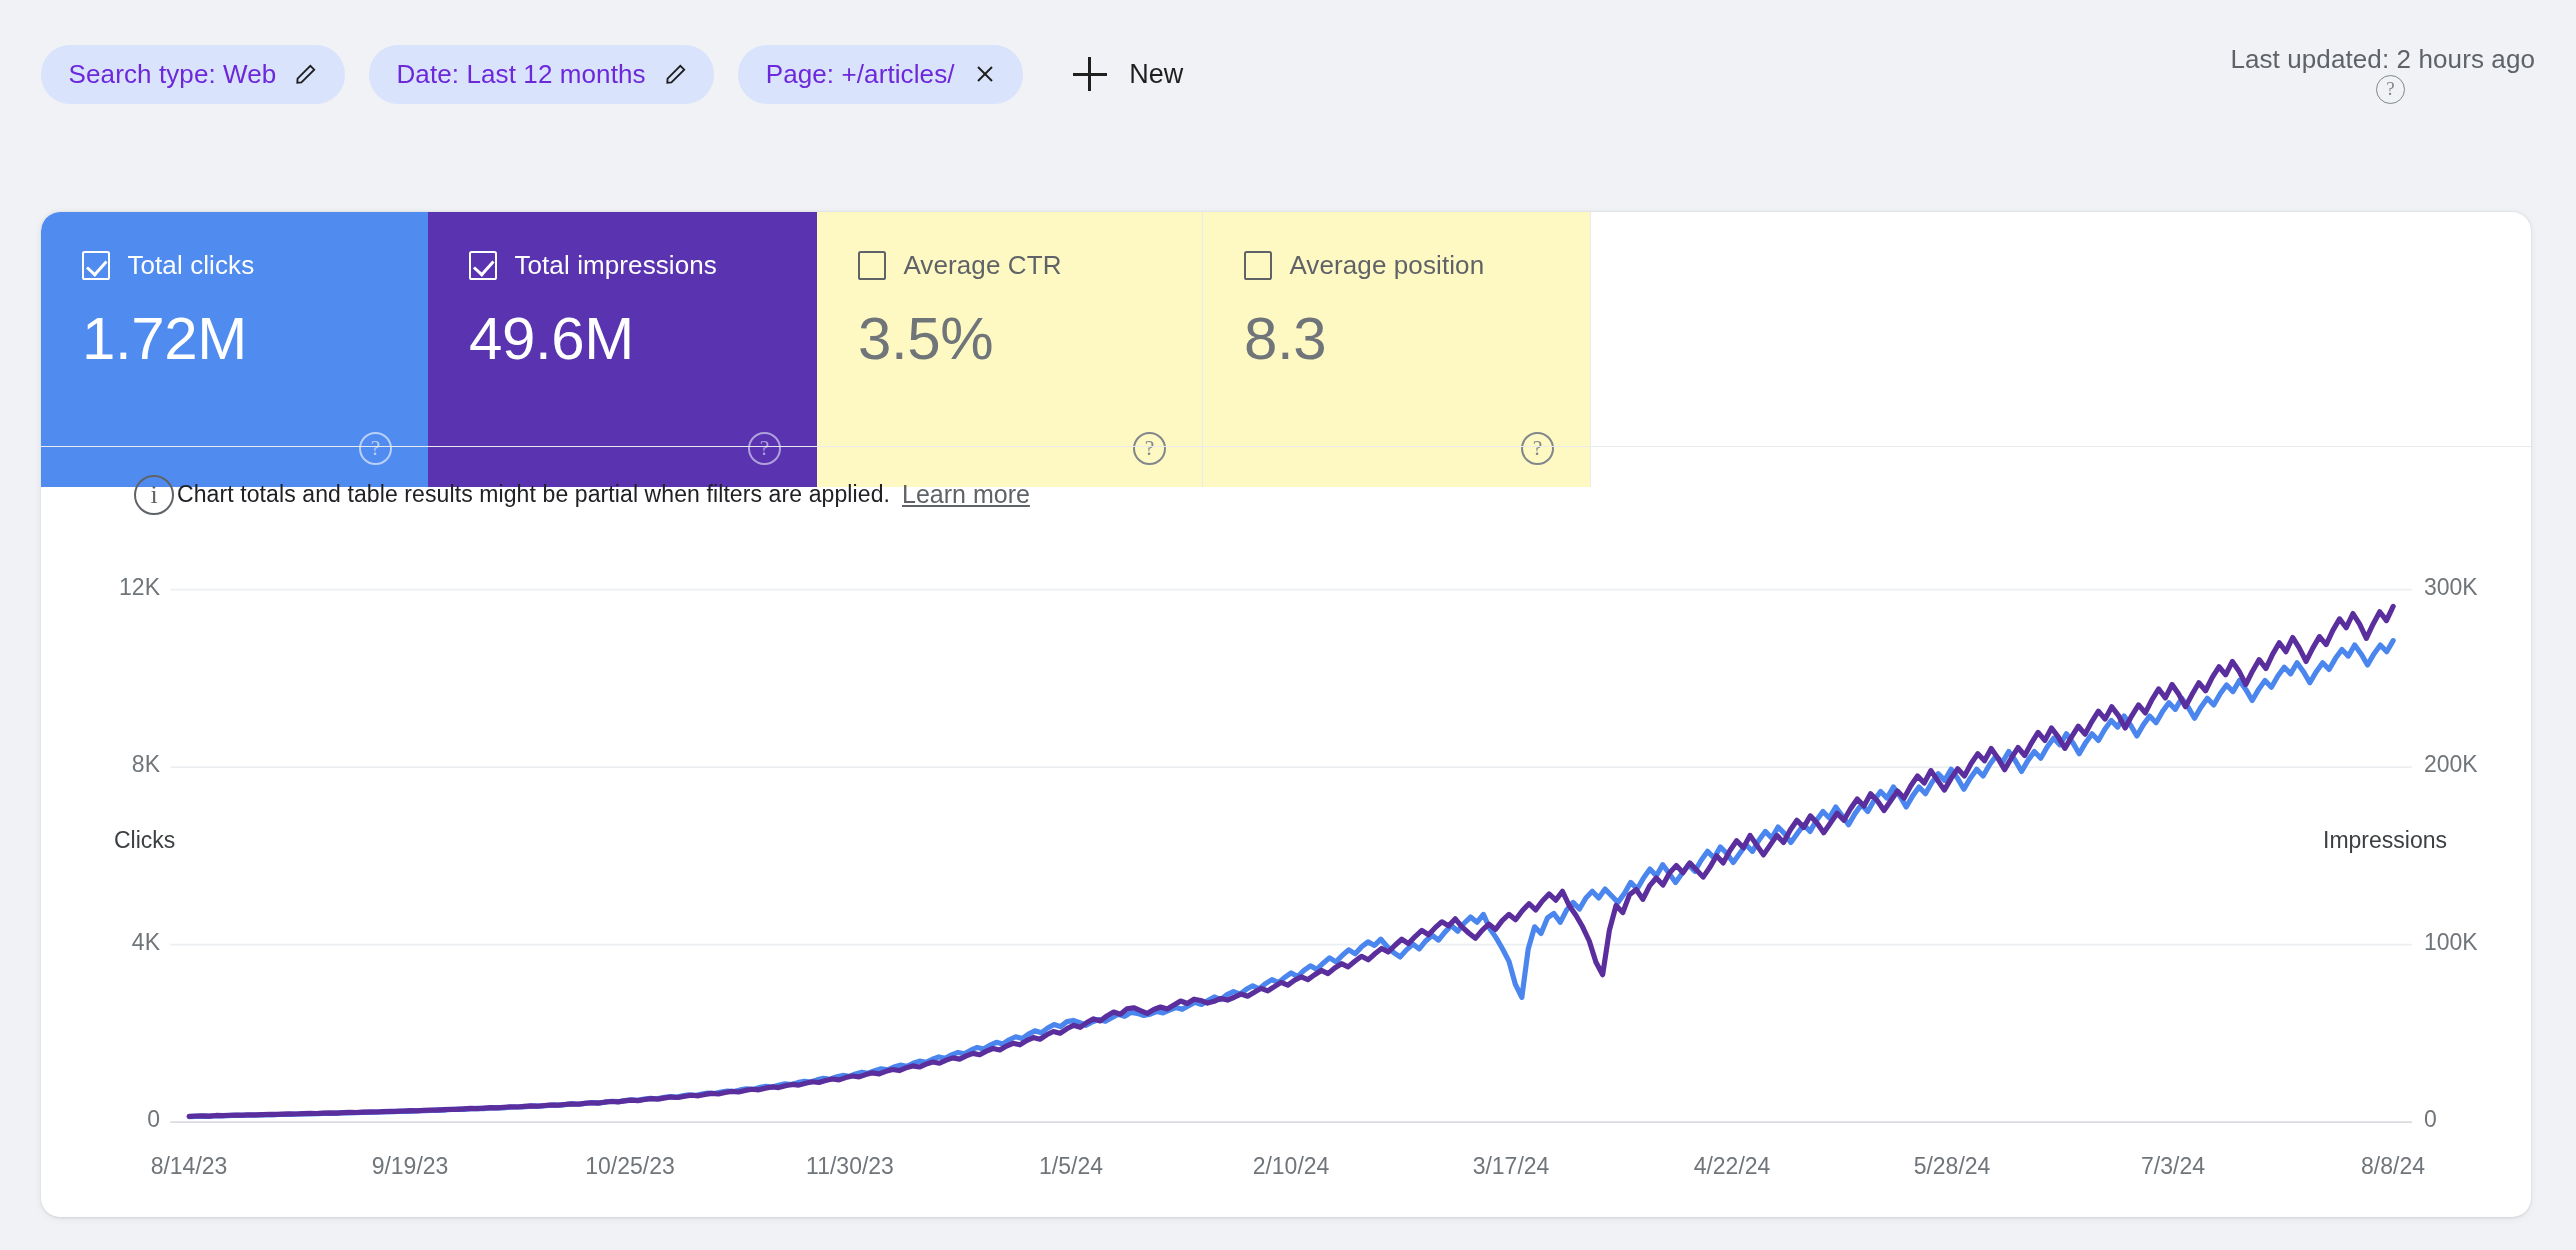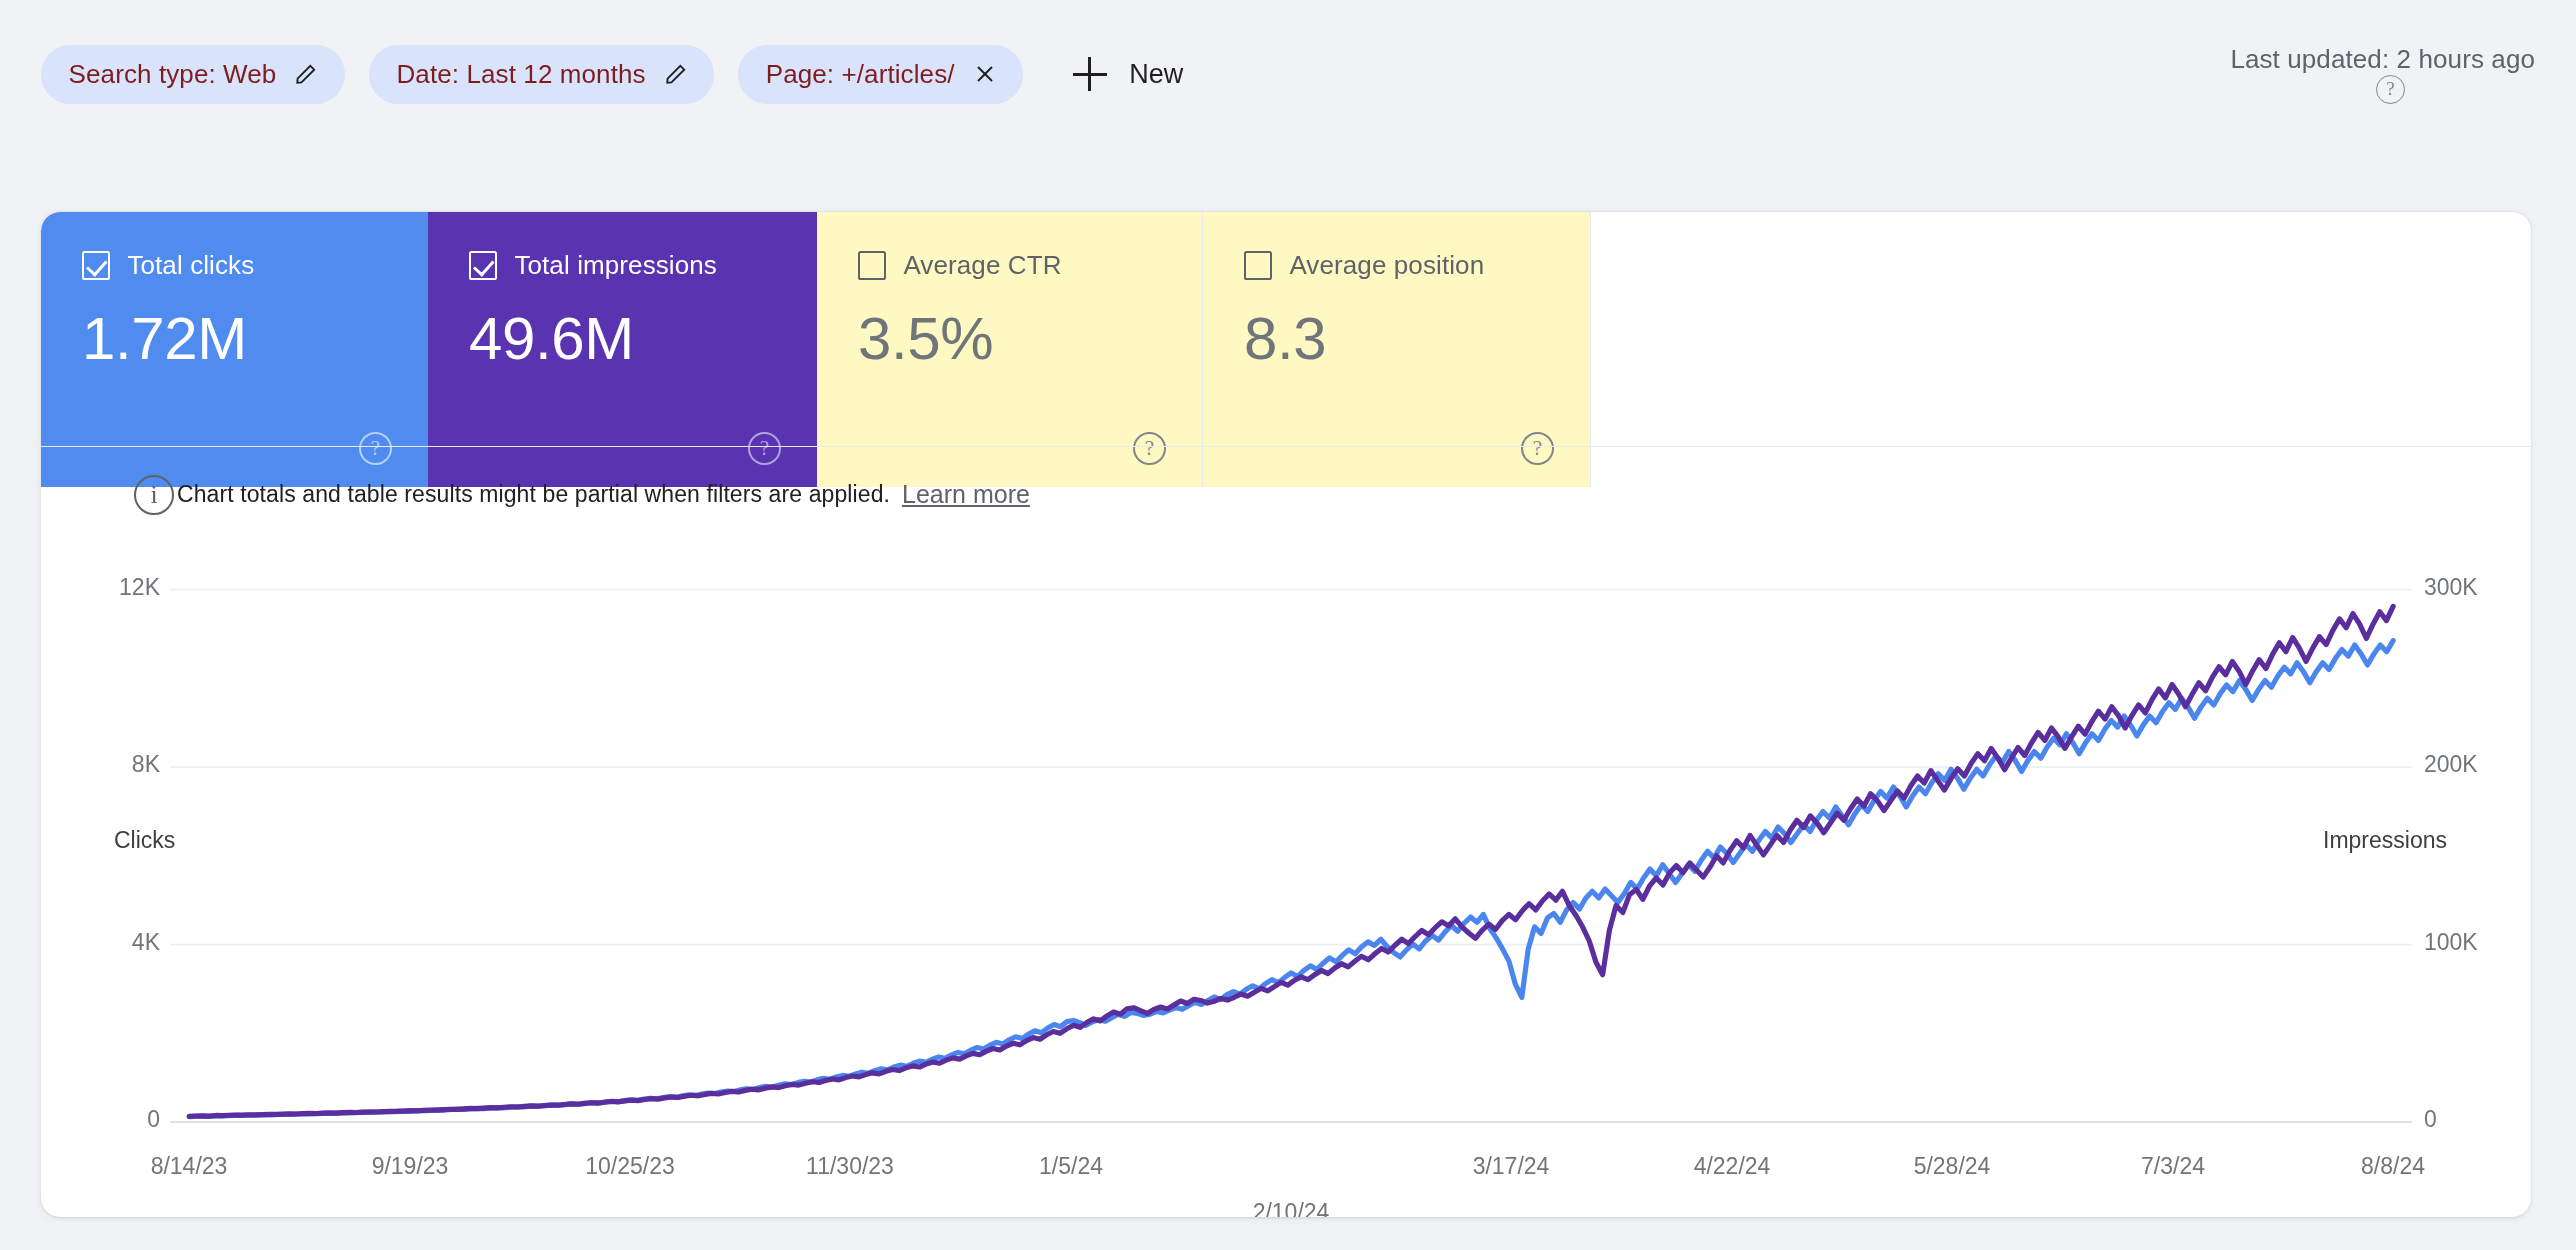--- a/index.html
+++ b/index.html
@@ -27,21 +27,21 @@
     height: 59px;
     background: #d9e3fb;
     border-radius: 29px;
     padding: 0 24px 0 27.6px;
     margin-right: 24px;
     cursor: pointer;
     white-space: nowrap;
   }
   .chip-label {
     font-size: 26px;
-    color: #7f1d1d;
+    color: #6d28d9;
     letter-spacing: 0.1px;
   }
   .chip-action {
     margin-left: 15.5px;
     width: 29px; height: 29px;
     display: inline-flex;
     align-items: center;
     justify-content: center;
     flex: 0 0 auto;
   }
@@ -352,21 +352,21 @@
         <div class="tick-label ry" style="left: 2383px; top: 381px;">100K</div>
         <div class="tick-label ly" style="right: 2371px; top: 203px;">8K</div>
         <div class="tick-label ry" style="left: 2383px; top: 203px;">200K</div>
         <div class="tick-label ly" style="right: 2371px; top: 26px;">12K</div>
         <div class="tick-label ry" style="left: 2383px; top: 26px;">300K</div>
         <div class="tick-label xl" style="left: 148px; top: 605px;">8/14/23</div>
         <div class="tick-label xl" style="left: 369px; top: 605px;">9/19/23</div>
         <div class="tick-label xl" style="left: 589px; top: 605px;">10/25/23</div>
         <div class="tick-label xl" style="left: 809px; top: 605px;">11/30/23</div>
         <div class="tick-label xl" style="left: 1030px; top: 605px;">1/5/24</div>
-        <div class="tick-label xl" style="left: 1250px; top: 605px; margin-top: 46px;">2/10/24</div>
+        <div class="tick-label xl" style="left: 1250px; top: 605px;">2/10/24</div>
         <div class="tick-label xl" style="left: 1470px; top: 605px;">3/17/24</div>
         <div class="tick-label xl" style="left: 1691px; top: 605px;">4/22/24</div>
         <div class="tick-label xl" style="left: 1911px; top: 605px;">5/28/24</div>
         <div class="tick-label xl" style="left: 2132px; top: 605px;">7/3/24</div>
         <div class="tick-label xl" style="left: 2352px; top: 605px;">8/8/24</div>
       </div>
   </div>
 
 </div>
 

